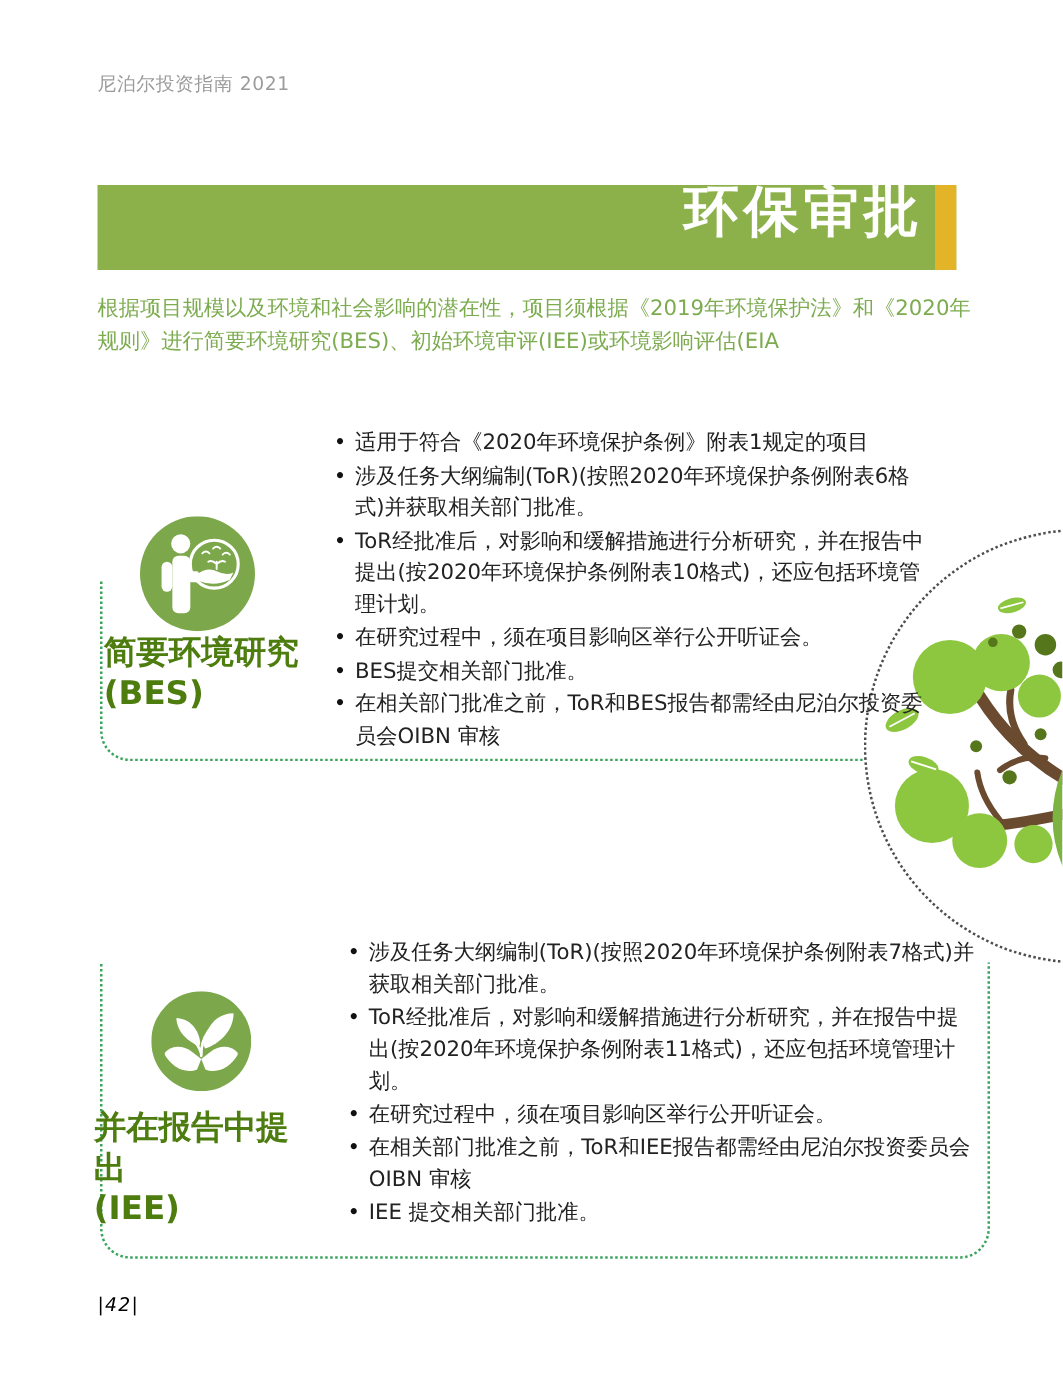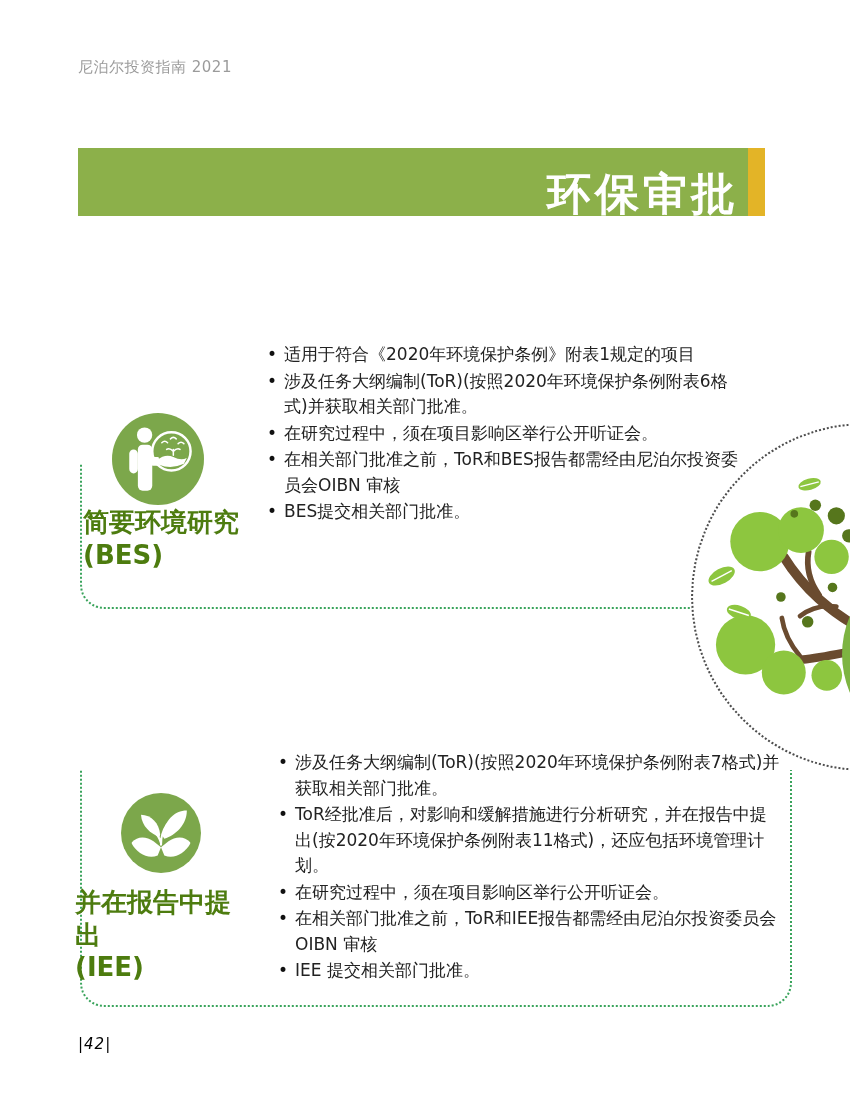--- a/index.html
+++ b/index.html
@@ -8,21 +8,21 @@
     overflow:hidden; font-family:"DejaVu Sans","Liberation Sans",sans-serif;border-radius:12px;
   }
   
   .doc-header {
     position:absolute; left:78px; top:58px; font-size:15px; color:#9b9b9b;
     letter-spacing:0.5px;
   }
   
   .banner {
     position:absolute; left:78px; top:148px; width:687px; height:68px;
-    background:#8CB04A; display:flex; align-items:flex-end; justify-content:flex-end;
+    background:#8CB04A; display:flex; align-items:flex-start; justify-content:flex-end;
   }
   .banner-title {
     color:#ffffff; font-size:44px; font-weight:700; letter-spacing:4px;
     padding-right:26px; line-height:1;
   }
   .banner-accent {
     position:absolute; right:0; top:0; width:17px; height:100%; background:#E3B427;
   }
   
   .intro {
@@ -78,20 +78,21 @@
 
 <div class="page">
 
   <div class="doc-header">尼泊尔投资指南 2021</div>
 
   <div class="banner">
     <span class="banner-title">环保审批</span>
     <span class="banner-accent"></span>
   </div>
 
+  <p class="intro">根据项目规模以及环境和社会影响的潜在性，项目须根据《2019年环境保护法》和《2020年规则》进行简要环境研究(BES)、初始环境审评(IEE)或环境影响评估(EIA</p>
 
   <div class="box-outline box1">
     <div class="patch"></div>
   </div>
   <div class="icon-circle icon1">
     <svg viewBox="0 0 96 96" xmlns="http://www.w3.org/2000/svg">
       <circle cx="48" cy="48" r="48" fill="#7CA74B"></circle>
       <circle cx="34" cy="23" r="8" fill="#fff"></circle>
       <rect x="27" y="33" width="15" height="48" rx="5" fill="#fff"></rect>
       <rect x="18" y="38" width="9" height="25" rx="4.5" fill="#fff"></rect>
@@ -102,23 +103,24 @@
       <path d="M64 44 l0 -6 M64 40 q-4 -4 -7 -2 M64 40 q4 -4 7 -2" fill="none" stroke="#fff" stroke-width="1.6" stroke-linecap="round"></path>
     </svg>
   </div>
   <div class="icon-label label1">
     <span>简要环境研究</span><br>
     <span>(BES)</span>
   </div>
   <ul class="bullets list1">
       <li>适用于符合《2020年环境保护条例》附表1规定的项目</li>
       <li>涉及任务大纲编制(ToR)(按照2020年环境保护条例附表6格式)并获取相关部门批准。</li>
+      <li>ToR经批准后，对影响和缓解措施进行分析研究，并在报告中提出(按2020年环境保护条例附表10格式)，还应包括环境管理计划。</li>
       <li>在研究过程中，须在项目影响区举行公开听证会。</li>
+      <li>BES提交相关部门批准。</li>
       <li>在相关部门批准之前，ToR和BES报告都需经由尼泊尔投资委员会OIBN 审核</li>
-      <li>BES提交相关部门批准。</li>
     </ul>
 
   <div class="box-outline box2">
     <div class="patch"></div>
   </div>
   <div class="icon-circle icon2">
     <svg viewBox="0 0 96 96" xmlns="http://www.w3.org/2000/svg">
       <circle cx="48" cy="48" r="48" fill="#7CA74B"></circle>
       <path d="M50 52 C52 33 64 21 79 21 C79 38 66 50 52 55 Z" fill="#fff"></path>
       <path d="M47 50 C46 36 36 26 24 26 C25 40 35 48 46 53 Z" fill="#fff"></path>

